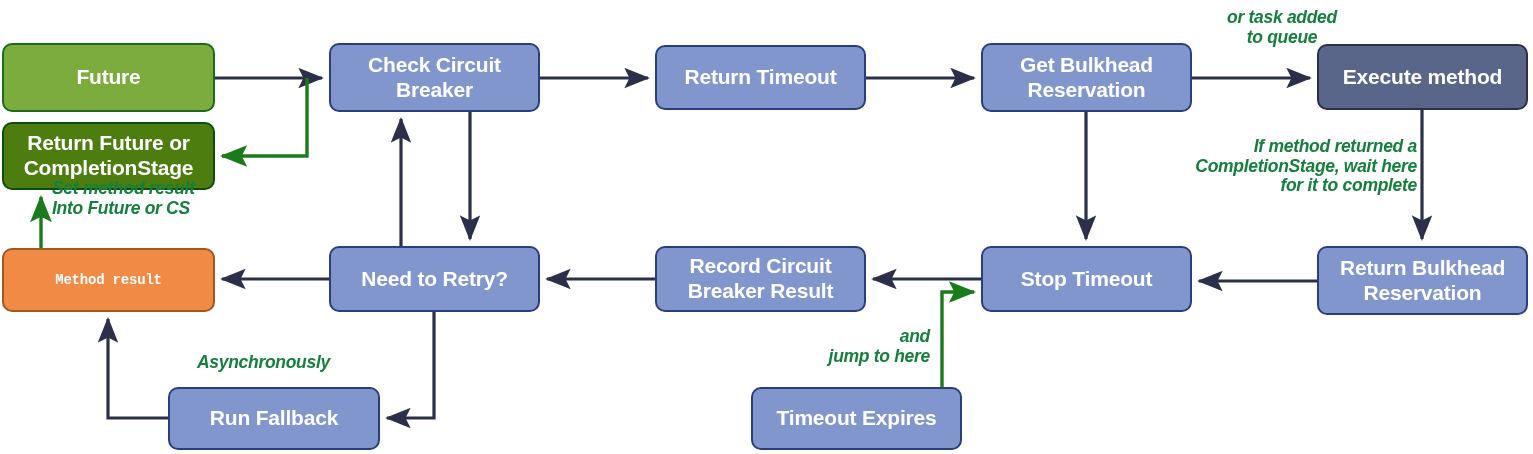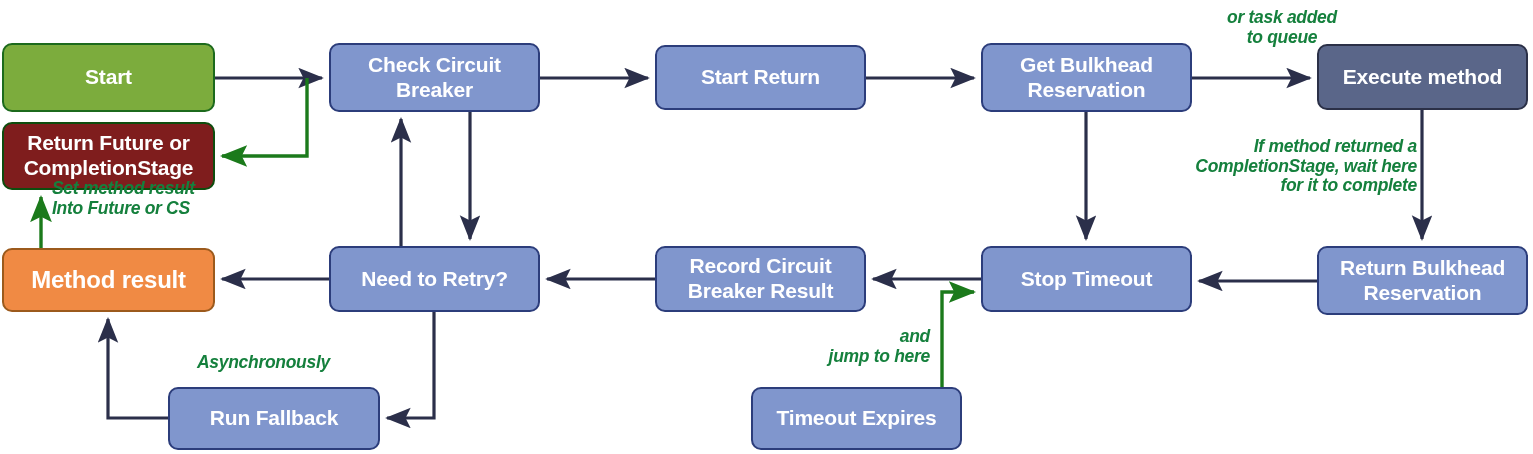--- a/index.html
+++ b/index.html
@@ -46,28 +46,29 @@
     background: #5A6689;
     border: 2px solid #2B3047;
     font-size: 21px;
   }
   .node-green-light {
     background: #7CAC3D;
     border: 2px solid #1C6A1C;
     font-size: 21px;
   }
   .node-green-dark {
-    background: #7f1d1d;
+    background: #4d7c0f;
     border: 2px solid #0E4D0E;
     font-size: 21px;
   }
   .node-orange {
     background: #F08A44;
     border: 2px solid #9C5A1C;
-    font-size: 24px;
+    font-size: 14px;
+    font-family: Liberation Mono, monospace;
   }
   .elabel {
     position: absolute;
     color: #15803d;
     font-style: italic;
     font-weight: bold;
     font-size: 17.5px;
     line-height: 1.12;
     white-space: pre;
     z-index: 6;
@@ -120,21 +121,21 @@
     <path d="M1086,112 L1086,239" stroke="#2B2F4A" stroke-width="3.2" fill="none" marker-end="url(#arrowDark)"></path>
 
     <path d="M1192,78 L1310,78" stroke="#2B2F4A" stroke-width="3.2" fill="none" marker-end="url(#arrowDark)"></path>
 
     <path d="M1422,110 L1422,239" stroke="#2B2F4A" stroke-width="3.2" fill="none" marker-end="url(#arrowDark)"></path>
 
     <path d="M1317,281 L1199,281" stroke="#2B2F4A" stroke-width="3.2" fill="none" marker-end="url(#arrowDark)"></path>
   </svg>
 
   <div class="node node-green-light" style="left:2px; top:43px; width:213px; height:69px;">
-    <span>Start</span>
+    <span>Future</span>
   </div>
 
   <div class="node node-green-dark" style="left:2px; top:122px; width:213px; height:68px; white-space:pre-line;">
     <span style="white-space:pre-line;">Return Future or
 CompletionStage</span>
   </div>
 
   <div class="node node-orange" style="left:2px; top:248px; width:213px; height:64px;">
     <span>Method result</span>
   </div>
@@ -146,21 +147,21 @@
   <div class="node node-blue" style="left:329px; top:43px; width:211px; height:69px;">
     <span style="white-space:pre-line;">Check Circuit
 Breaker</span>
   </div>
 
   <div class="node node-blue" style="left:168px; top:387px; width:212px; height:63px;">
     <span>Run Fallback</span>
   </div>
 
   <div class="node node-blue" style="left:655px; top:45px; width:211px; height:65px;">
-    <span>Start Return</span>
+    <span>Return Timeout</span>
   </div>
 
   <div class="node node-blue" style="left:655px; top:246px; width:211px; height:66px;">
     <span style="white-space:pre-line;">Record Circuit
 Breaker Result</span>
   </div>
 
   <div class="node node-blue" style="left:751px; top:387px; width:211px; height:63px;">
     <span>Timeout Expires</span>
   </div>

